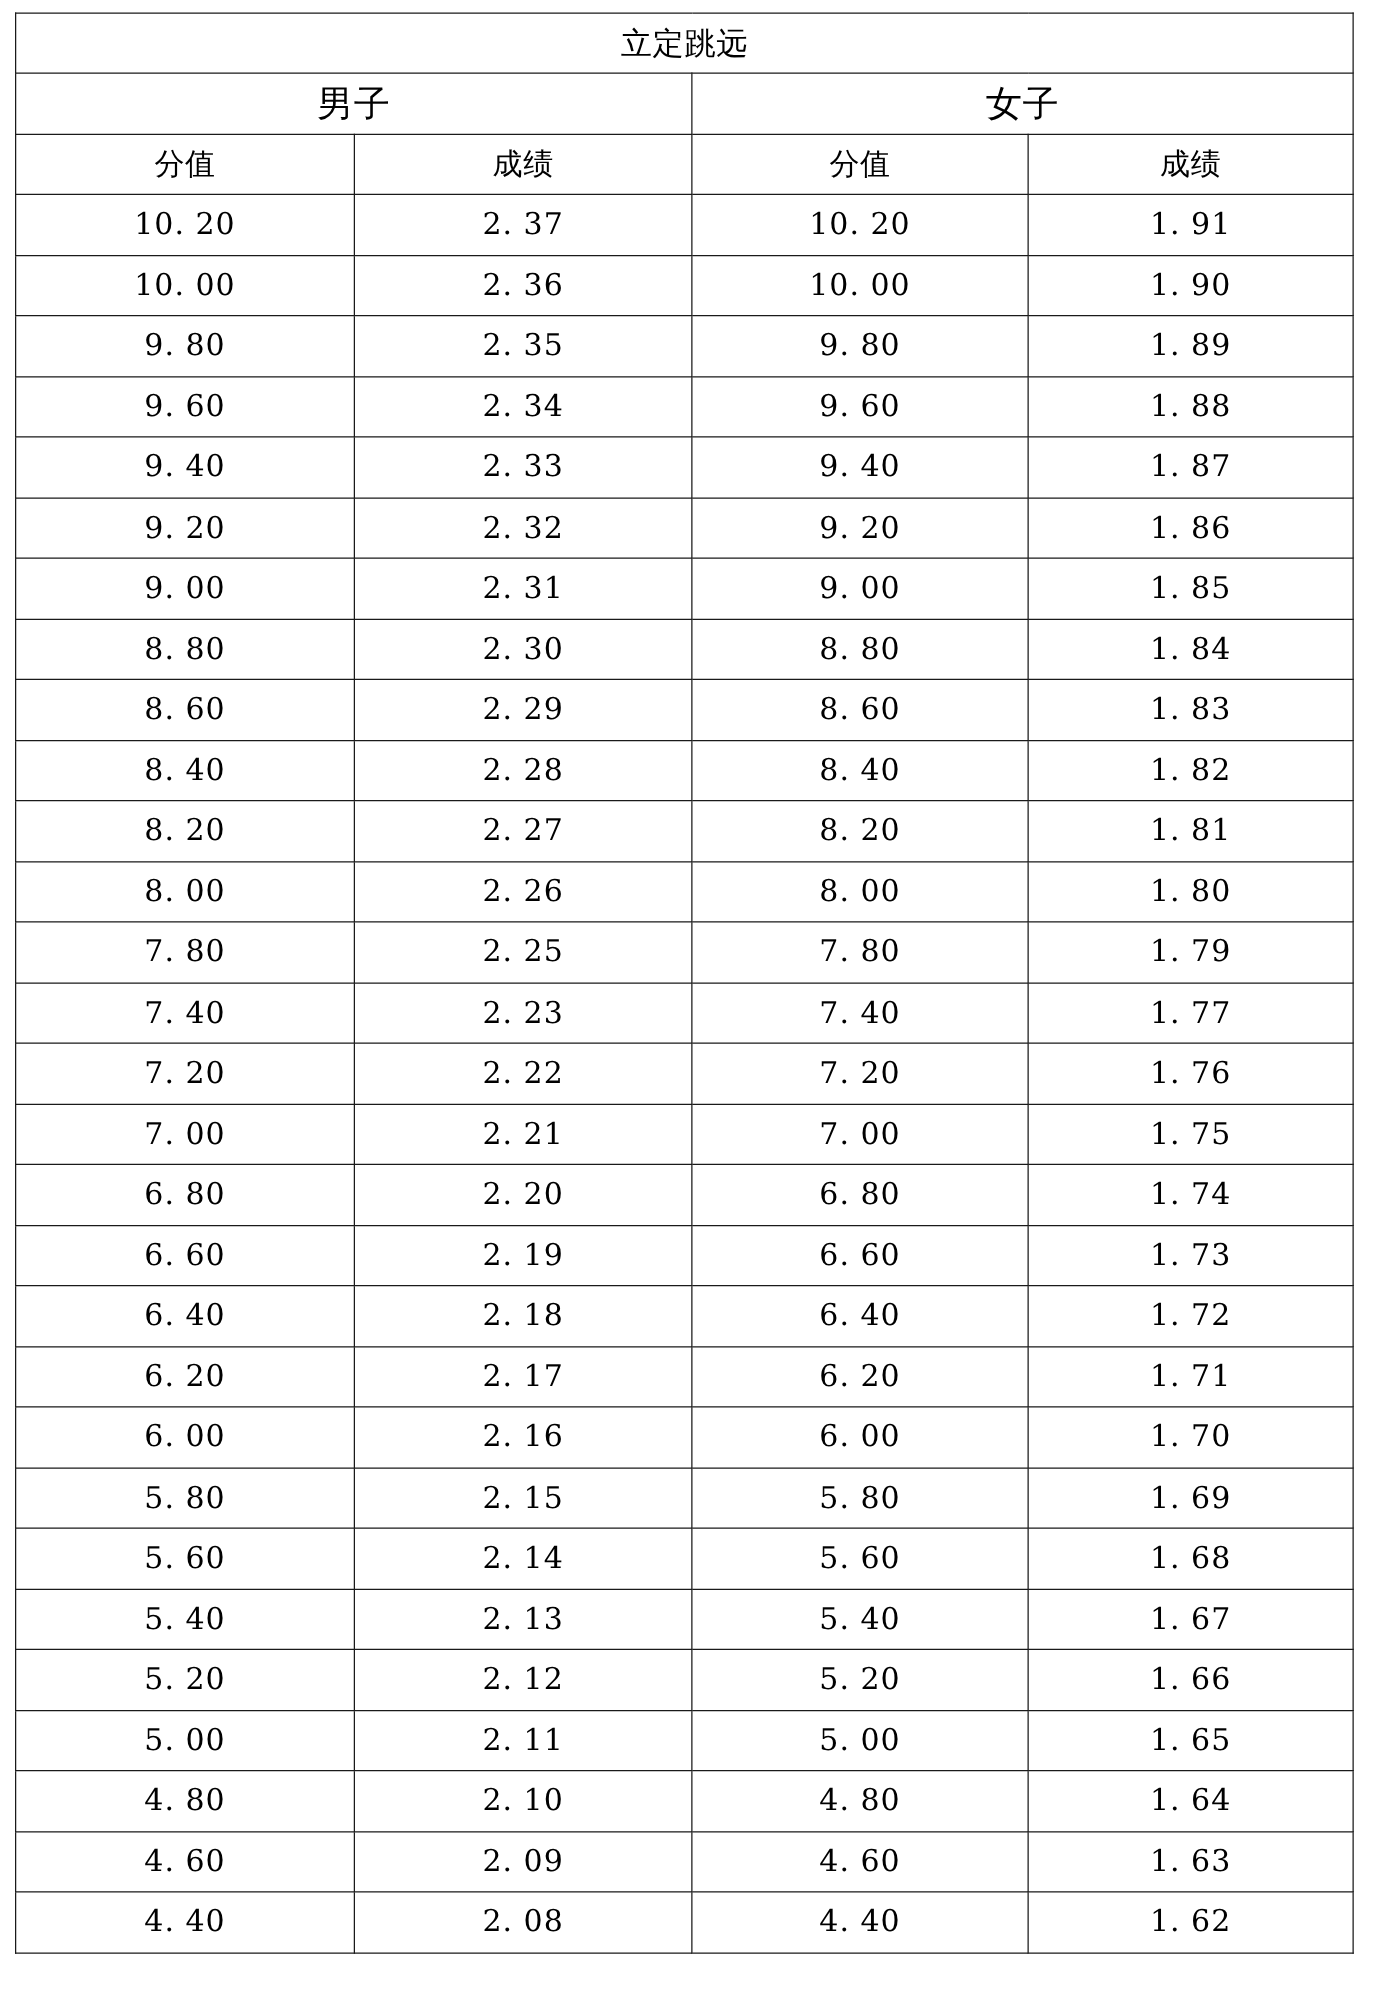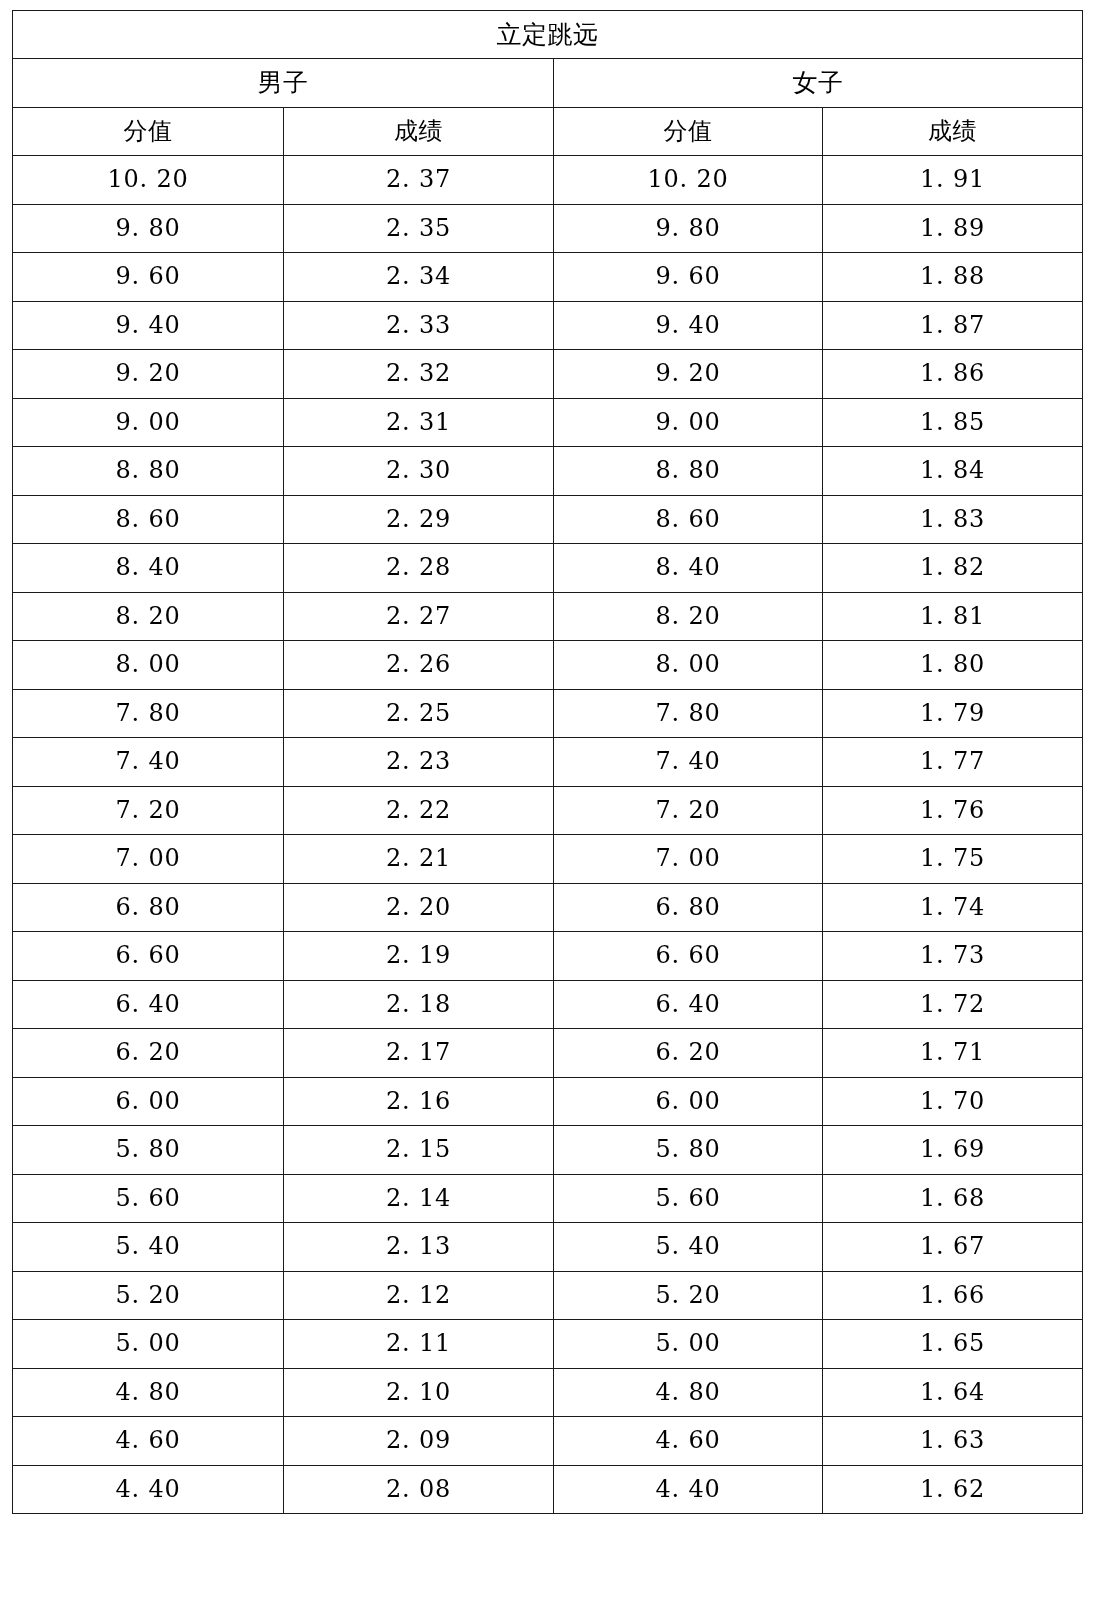--- a/index.html
+++ b/index.html
@@ -53,21 +53,21 @@
     height: 47px;
     font-size: 25px;
     letter-spacing: 0.5px;
     line-height: 47px;
     font-family: "DejaVu Serif", "Liberation Serif", serif;
   }
 
   
   .group-cell {
     height: 48px;
-    font-size: 25px;
+    font-size: 29px;
     line-height: 48px;
     letter-spacing: 0.5px;
   }
 
   
   .col-head-cell {
     height: 47px;
     font-size: 24px;
     line-height: 47px;
     letter-spacing: 0.5px;
@@ -116,20 +116,26 @@
         <td class="col-head-cell">成绩</td>
       </tr>
 
     <tr>
           <td class="data-cell"><span class="num">10. 20</span></td>
           <td class="data-cell"><span class="num">2. 37</span></td>
           <td class="data-cell"><span class="num">10. 20</span></td>
           <td class="data-cell"><span class="num">1. 91</span></td>
         </tr>
         <tr>
+          <td class="data-cell"><span class="num">10. 00</span></td>
+          <td class="data-cell"><span class="num">2. 36</span></td>
+          <td class="data-cell"><span class="num">10. 00</span></td>
+          <td class="data-cell"><span class="num">1. 90</span></td>
+        </tr>
+        <tr>
           <td class="data-cell"><span class="num">9. 80</span></td>
           <td class="data-cell"><span class="num">2. 35</span></td>
           <td class="data-cell"><span class="num">9. 80</span></td>
           <td class="data-cell"><span class="num">1. 89</span></td>
         </tr>
         <tr>
           <td class="data-cell"><span class="num">9. 60</span></td>
           <td class="data-cell"><span class="num">2. 34</span></td>
           <td class="data-cell"><span class="num">9. 60</span></td>
           <td class="data-cell"><span class="num">1. 88</span></td>

